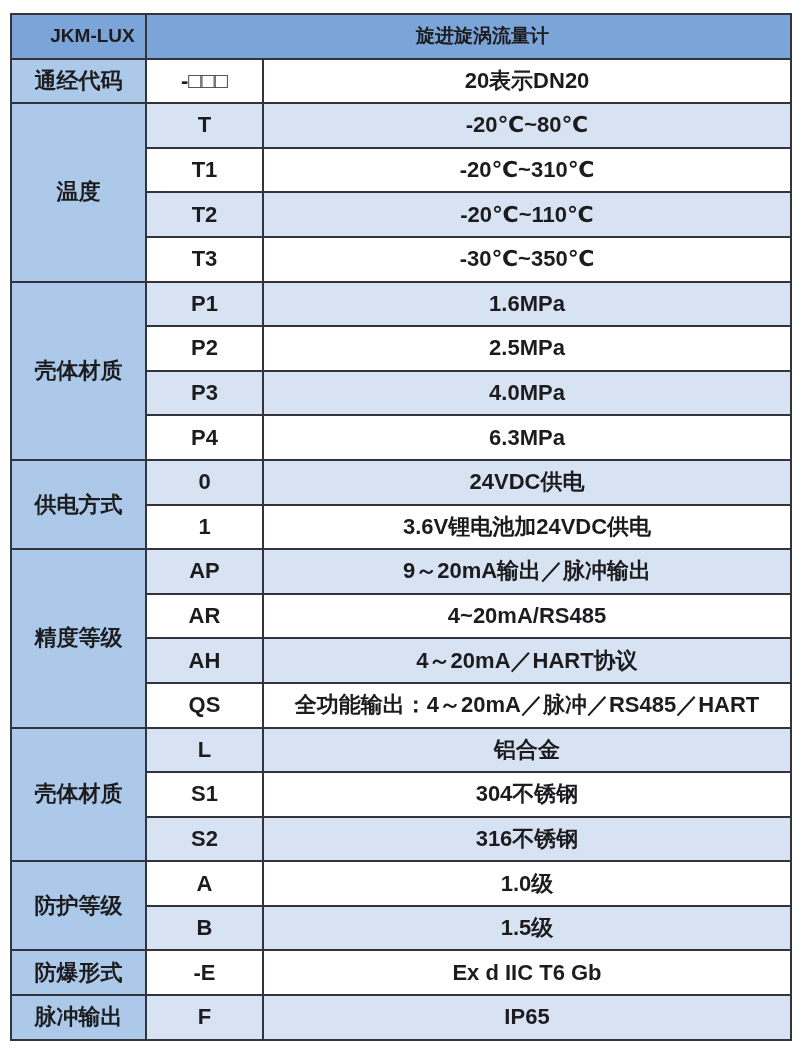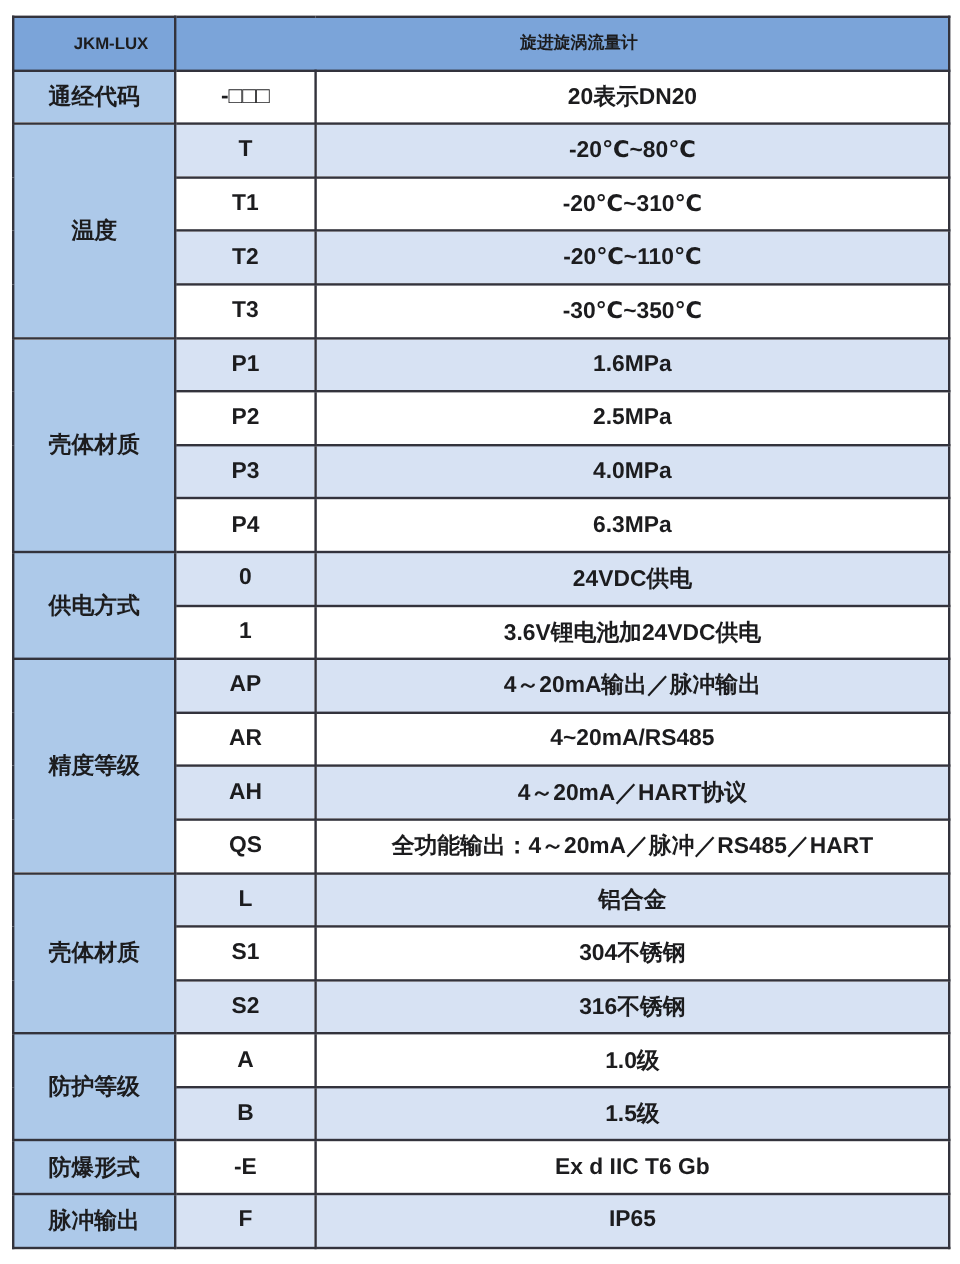--- a/index.html
+++ b/index.html
@@ -26,29 +26,29 @@
   }
   col.c1{width:135px;}
   col.c2{width:117px;}
   col.c3{width:528px;}
   tr{height:44.6px;}
   td{
     border:2px solid var(--border-color,#33333c);
     text-align:center;
     vertical-align:middle;
     font-weight:bold;
-    font-size:19px;
+    font-size:22px;
     color:var(--text-color,#1c1c1e);
     padding:0 4px;
     overflow:hidden;
     white-space:nowrap;
   }
   td.hdr{
     background:var(--header-bg,#7ba4d9);
-    font-size:14px;
+    font-size:19px;
     padding-left:32px;
   }
   td.label{
     background:var(--label-bg,#adc9e9);
   }
   tr.b td.code, tr.b td.desc{background:var(--row-alt-bg,#d7e2f3);}
   tr.w td.code, tr.w td.desc{background:var(--row-bg,#ffffff);}
 </style>
 </head>
 <body>
@@ -114,21 +114,21 @@
     <td class="desc">24VDC供电</td>
   </tr>
   <tr class="w">
     <td class="code">1</td>
     <td class="desc">3.6V锂电池加24VDC供电</td>
   </tr>
 
   <tr class="b">
     <td class="label" rowspan="4">精度等级</td>
     <td class="code">AP</td>
-    <td class="desc">4～20mA输出／脉冲输出</td>
+    <td class="desc">9～20mA输出／脉冲输出</td>
   </tr>
   <tr class="w">
     <td class="code">AR</td>
     <td class="desc">4~20mA/RS485</td>
   </tr>
   <tr class="b">
     <td class="code">AH</td>
     <td class="desc">4～20mA／HART协议</td>
   </tr>
   <tr class="w">

